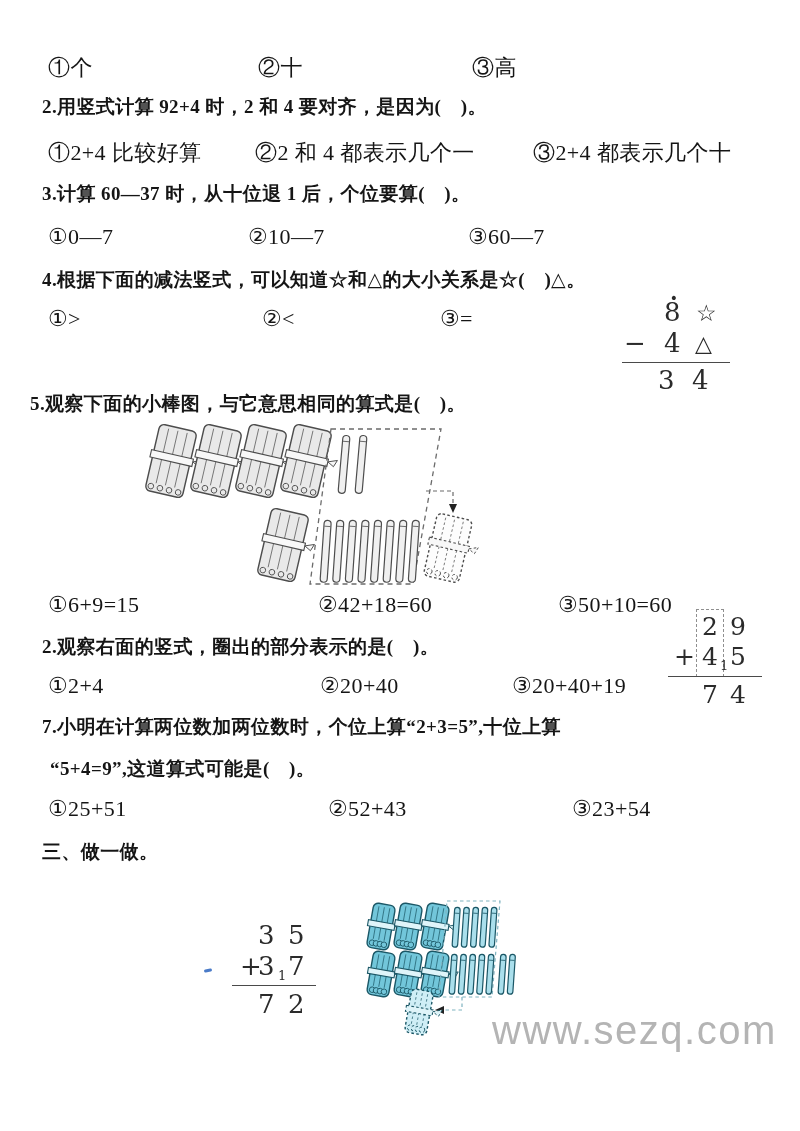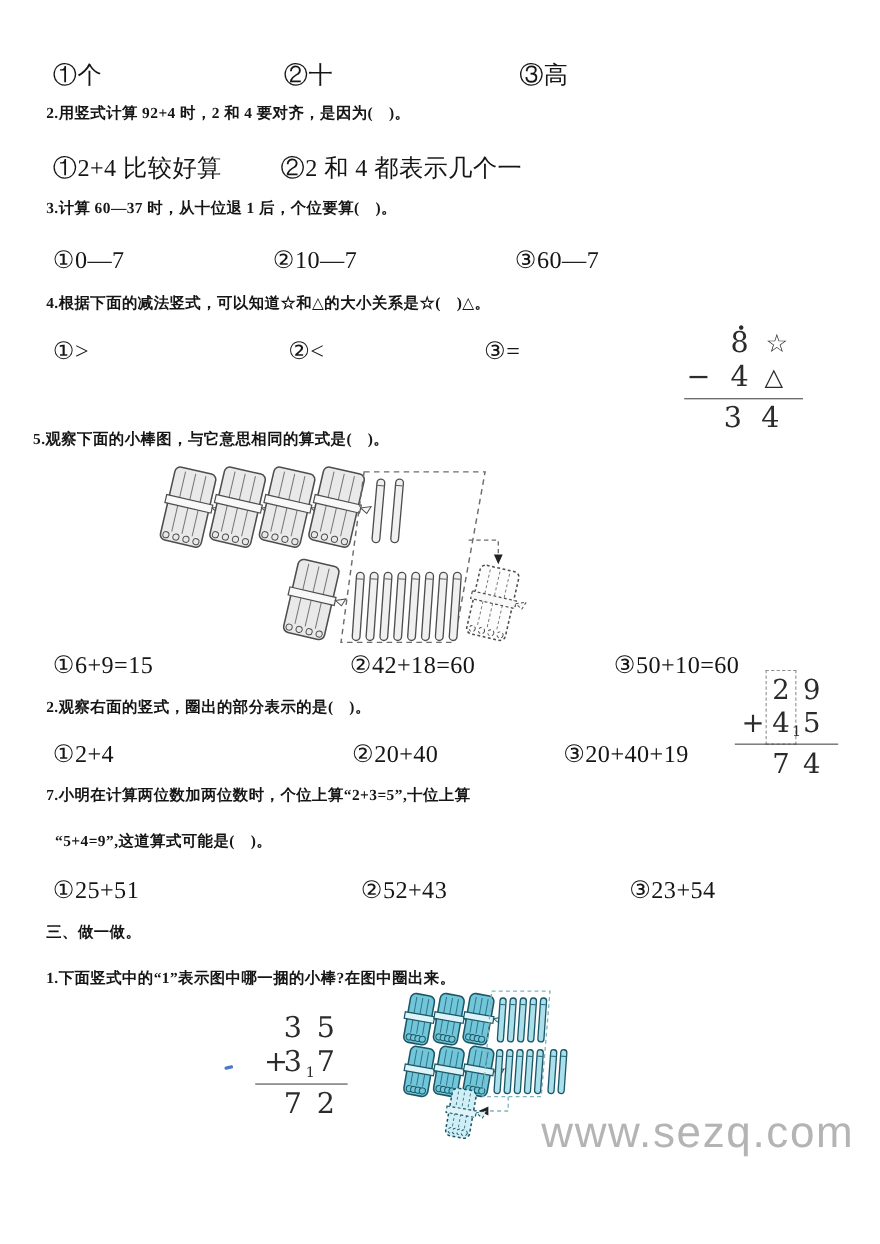--- a/index.html
+++ b/index.html
@@ -1,19 +1,19 @@
 <!DOCTYPE html>
 <html><head>
 <meta charset="utf-8">
 <style>
   *{margin:0;padding:0;box-sizing:border-box}
   html,body{background:#ffffff}
   .page{position:relative;width:800px;height:1131px;background:#fff;overflow:hidden;
         font-family:"Liberation Serif","DejaVu Serif",serif;color:#151515}
-  .t{position:absolute;font-size:14px;font-weight:600;white-space:nowrap;letter-spacing:.4px}
+  .t{position:absolute;font-size:19px;font-weight:600;white-space:nowrap;letter-spacing:.4px}
   .opt{position:absolute;font-size:22px;font-weight:400;white-space:nowrap;letter-spacing:.4px}
   .vform{position:absolute;font-family:"DejaVu Serif","Liberation Serif",serif;color:#2b2b2b}
   .vd{position:absolute;font-size:26px;line-height:1;font-weight:400}
   .vsym{position:absolute;font-size:21px;line-height:1}
   .vline{position:absolute;border-top:1.7px solid #4a4a4a;height:0}
   .carry{position:absolute;font-size:13px;line-height:1;color:#2b2b2b}
   .dot8{position:absolute;font-size:22px;line-height:1;font-weight:700}
   .dashbox{position:absolute;border:1.5px dashed #8f8f8f}
   .wm{position:absolute;font-family:"Liberation Sans","DejaVu Sans",sans-serif;
       font-size:40px;color:#b4b4b4;letter-spacing:1.5px;white-space:nowrap}
@@ -25,20 +25,21 @@
 
 <div class="page">
 
   <span class="opt" style="left:48px;top:53px">①个</span>
   <span class="opt" style="left:258px;top:53px">②十</span>
   <span class="opt" style="left:472px;top:53px">③高</span>
 
   <div class="t" style="left:42px;top:94px">2.用竖式计算 92+4 时，2 和 4 要对齐，是因为(　)。</div>
   <span class="opt" style="left:48px;top:138px">①2+4 比较好算</span>
   <span class="opt" style="left:255px;top:138px">②2 和 4 都表示几个一</span>
+  <span class="opt" style="left:533px;top:138px">③2+4 都表示几个十</span>
 
   <div class="t" style="left:42px;top:181px">3.计算 60—37 时，从十位退 1 后，个位要算(　)。</div>
   <span class="opt" style="left:48px;top:224px">①0—7</span>
   <span class="opt" style="left:248px;top:224px">②10—7</span>
   <span class="opt" style="left:468px;top:224px">③60—7</span>
 
   <div class="t" style="left:42px;top:267px">4.根据下面的减法竖式，可以知道☆和△的大小关系是☆(　)△。</div>
   <span class="opt" style="left:48px;top:306px">①&gt;</span>
   <span class="opt" style="left:262px;top:306px">②&lt;</span>
   <span class="opt" style="left:440px;top:306px">③=</span>
@@ -195,21 +196,20 @@
     <span class="vd" style="left:56px;top:68px;font-size:25px">4</span>
   </div>
 
   <div class="t" style="left:42px;top:714px">7.小明在计算两位数加两位数时，个位上算“2+3=5”,十位上算</div>
   <div class="t" style="left:50px;top:756px">“5+4=9”,这道算式可能是(　)。</div>
   <span class="opt" style="left:48px;top:796px">①25+51</span>
   <span class="opt" style="left:328px;top:796px">②52+43</span>
   <span class="opt" style="left:572px;top:796px">③23+54</span>
 
   <div class="t" style="left:42px;top:839px">三、做一做。</div>
-  <div class="t" style="left:42px;top:881px">1.下面竖式中的“1”表示图中哪一捆的小棒?在图中圈出来。</div>
 
   <div class="vform" style="left:230px;top:922px;width:96px;height:86px">
     <span class="vd" style="left:28px;top:0">3</span>
     <span class="vd" style="left:58px;top:0">5</span>
     <span class="vd" style="left:10px;top:31px">+</span>
     <span class="vd" style="left:28px;top:31px">3</span>
     <span class="carry" style="left:48px;top:47px">1</span>
     <span class="vd" style="left:58px;top:31px">7</span>
     <div class="vline" style="left:2px;top:63px;width:84px"></div>
     <span class="vd" style="left:28px;top:69px">7</span>

